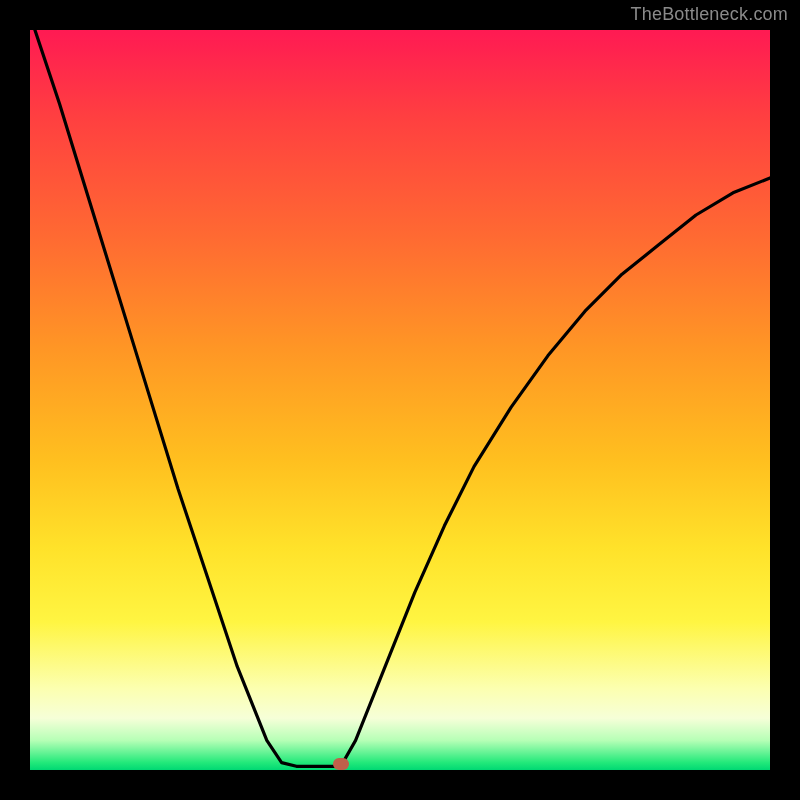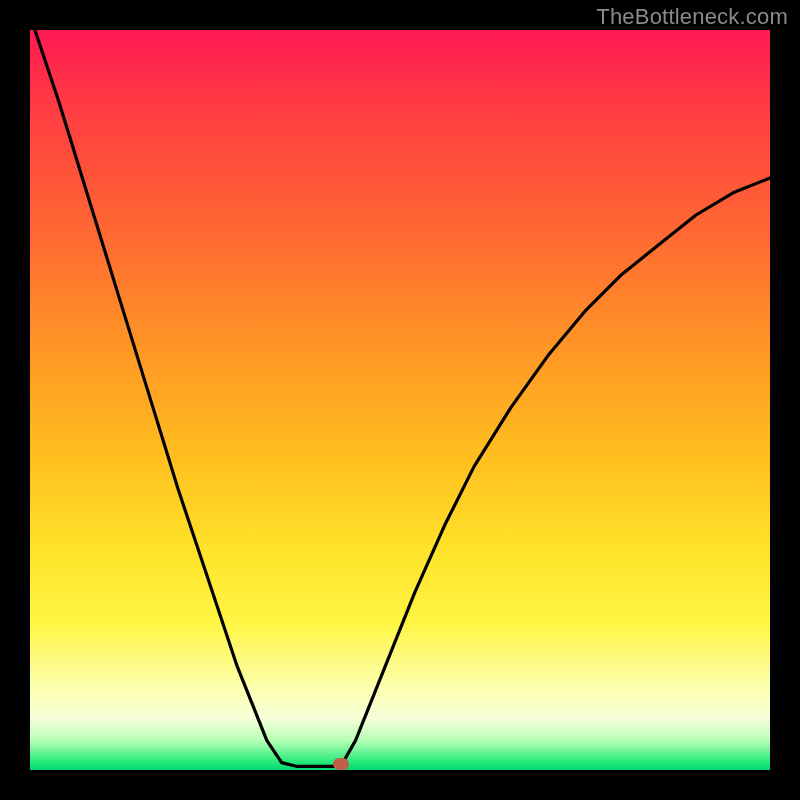--- a/index.html
+++ b/index.html
@@ -15,21 +15,21 @@
     position: absolute;
     left: 0; top: 0;
     width: 800px; height: 800px;
     background: #000;
   }
   .watermark {
     position: absolute;
     top: 4px;
     right: 12px;
     color: #8a8a8a;
-    font-size: 22px;
+    font-size: 18px;
     font-weight: 500;
     letter-spacing: 0.2px;
     z-index: 20;
   }
   .plot {
     position: absolute;
     left: 30px;
     top: 30px;
     width: 740px;
     height: 740px;

